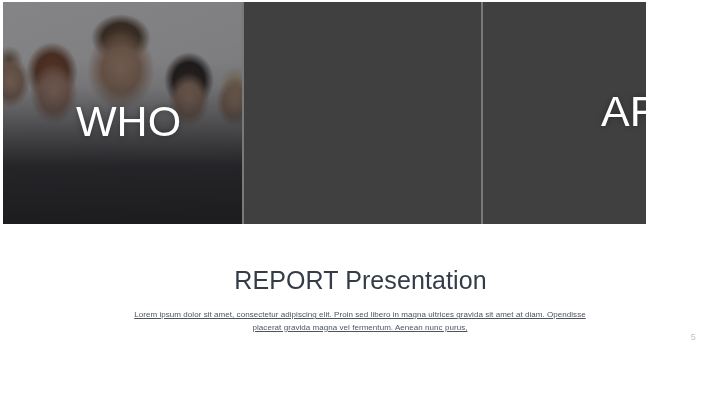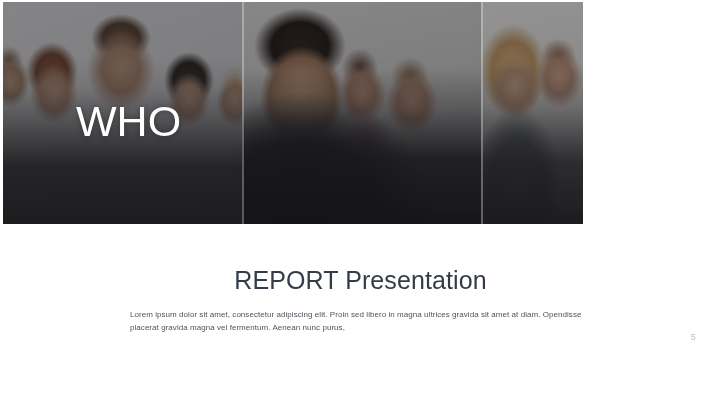--- a/index.html
+++ b/index.html
@@ -14,25 +14,26 @@
     overflow: hidden;
     font-family: "Liberation Sans", sans-serif;
     -webkit-font-smoothing: antialiased;
   }
 
   
   .hero-band {
     position: absolute;
     left: 3px;
     top: 2px;
-    width: 580px;
+    width: 643px;
     height: 222px;
     display: flex;
     overflow: hidden;
     background: #404040;
+    flex-direction: column;
   }
 
   .hero-panel {
     position: relative;
     overflow: hidden;
     height: 100%;
     flex: 0 0 auto;
   }
   .hero-panel.p1 { width: 239px; }
   .hero-panel.p2 { width: 239px; }
@@ -179,24 +180,26 @@
     font-weight: 400;
     color: #343c48;
     letter-spacing: 0.1px;
   }
 
   .deck-body {
     position: absolute;
     left: 130px;
     top: 85px;
     width: 460px;
+    text-align: center;
     font-size: 8px;
     line-height: 1.58;
     color: #4e545c;
     letter-spacing: 0.05px;
+    text-decoration: underline;
   }
 
   .page-number {
     position: absolute;
     right: 53px;
     bottom: 12px;
     font-size: 9px;
     color: #b6c3d1;
     letter-spacing: 0.3px;
   }

